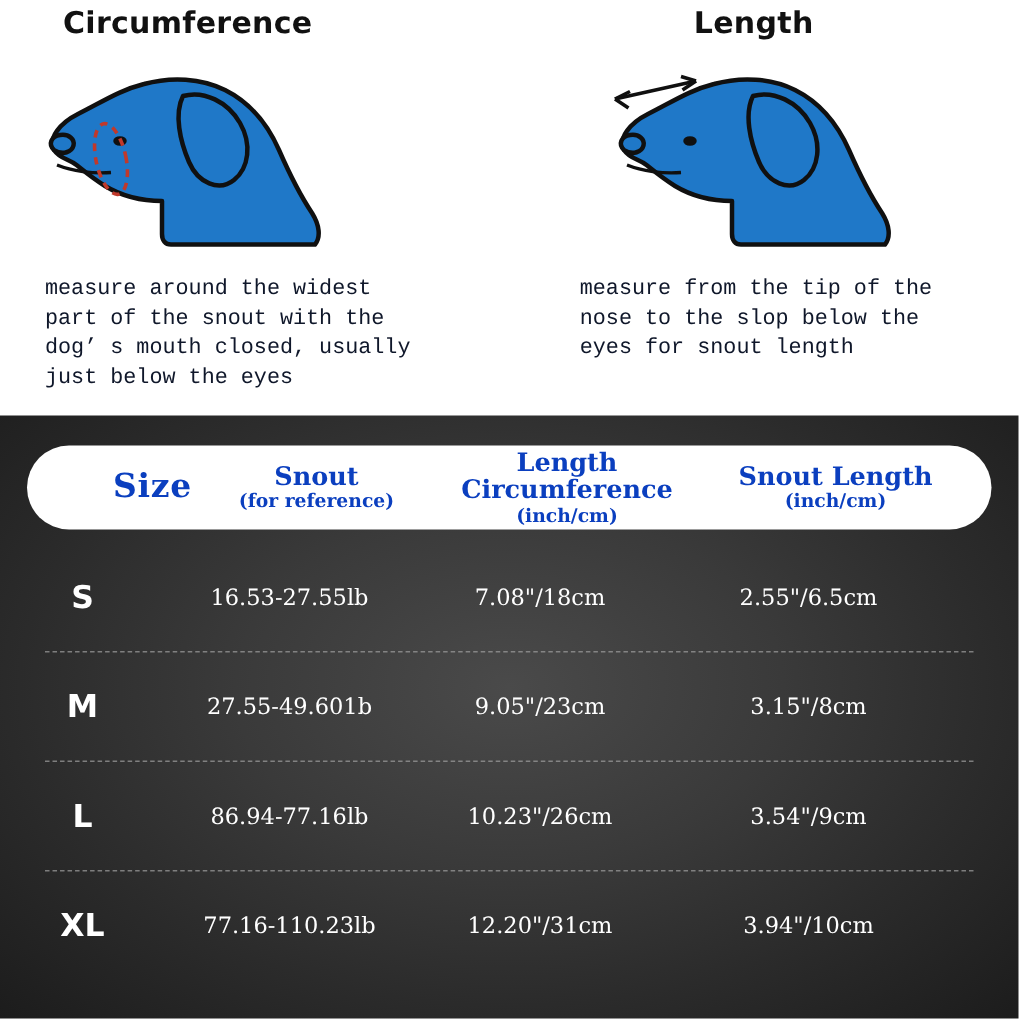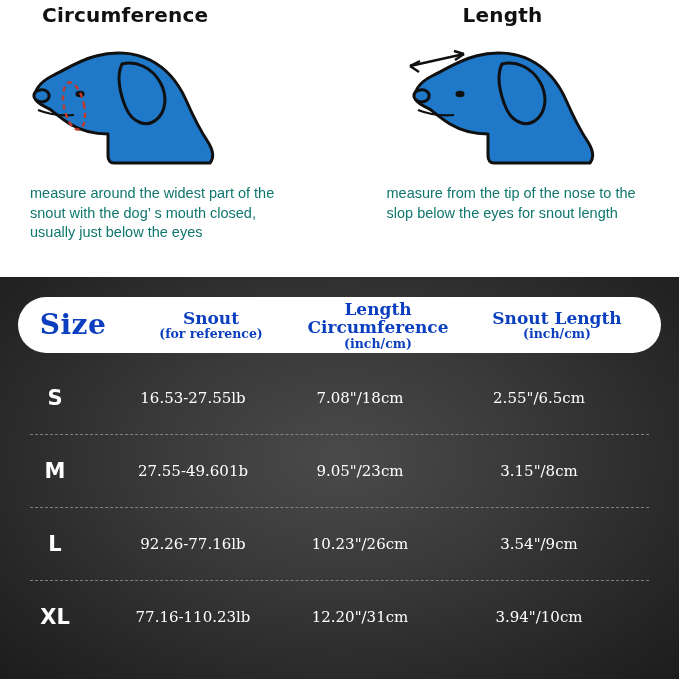--- a/index.html
+++ b/index.html
@@ -48,24 +48,24 @@
 
   .dog-wrap {
     position: absolute;
     top: 30px;
   }
   .dog-left  { left: 18px; }
   .dog-right { left: 58px; }
 
   .caption {
     position: absolute;
-    font-family: Liberation Sans, sans-serif;
+    font-family: Liberation Mono, monospace;
     font-size: 14.5px;
     line-height: 1.35;
-    color: #0f766e;
+    color: #0f172a;
     width: 260px;
   }
   .caption-left  { left: 30px; top: 184px; }
   .caption-right { left: 47px; top: 184px; }
 
   
   .table-area {
     position: relative;
     width: 679px;
     height: 402px;
@@ -87,21 +87,21 @@
   .hcell {
     text-align: center;
     color: #0b3fbf;
     font-family: "DejaVu Serif", serif;
     font-weight: bold;
     line-height: 1.08;
   }
   .hcell .main { display: block; font-size: 17px; }
   .hcell .sub  { display: block; font-size: 12.5px; }
   .hcell.size-col { width: 110px; }
-  .hcell.size-col .main { font-size: 28px; letter-spacing: 0.5px; }
+  .hcell.size-col .main { font-size: 22px; letter-spacing: 0.5px; text-align: right; }
   .hcell.weight-col { width: 166px; }
   .hcell.circ-col   { width: 168px; }
   .hcell.len-col    { width: 190px; }
 
   .rows {
     position: absolute;
     left: 0;
     top: 84px;
     width: 679px;
   }
@@ -229,21 +229,21 @@
 
       <div class="row">
         <div class="cell size-col">M</div>
         <div class="cell weight-col">27.55-49.601b</div>
         <div class="cell circ-col">9.05"/23cm</div>
         <div class="cell len-col">3.15"/8cm</div>
       </div>
 
       <div class="row">
         <div class="cell size-col">L</div>
-        <div class="cell weight-col">92.26-77.16lb</div>
+        <div class="cell weight-col">86.94-77.16lb</div>
         <div class="cell circ-col">10.23"/26cm</div>
         <div class="cell len-col">3.54"/9cm</div>
       </div>
 
       <div class="row">
         <div class="cell size-col">XL</div>
         <div class="cell weight-col">77.16-110.23lb</div>
         <div class="cell circ-col">12.20"/31cm</div>
         <div class="cell len-col">3.94"/10cm</div>
       </div>

